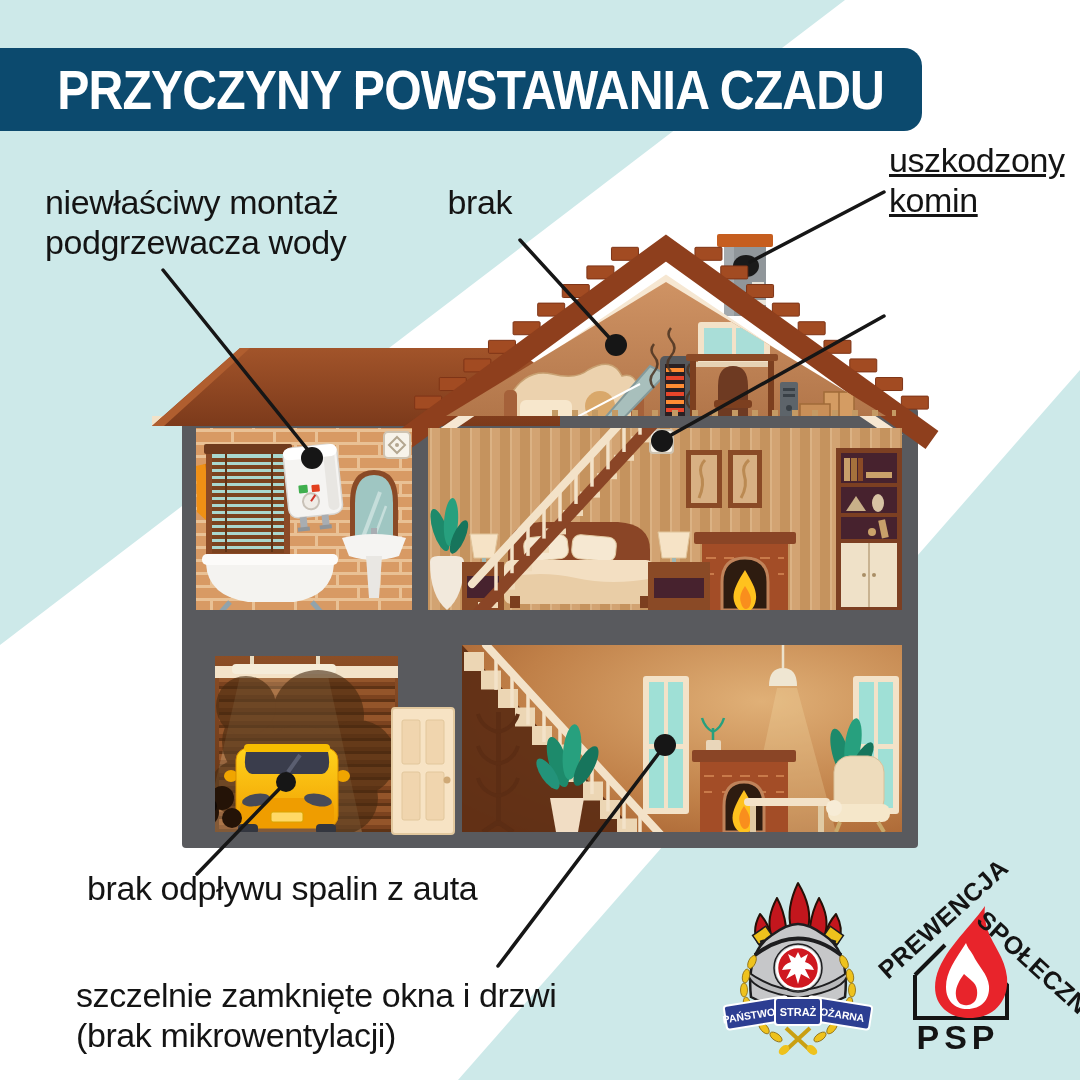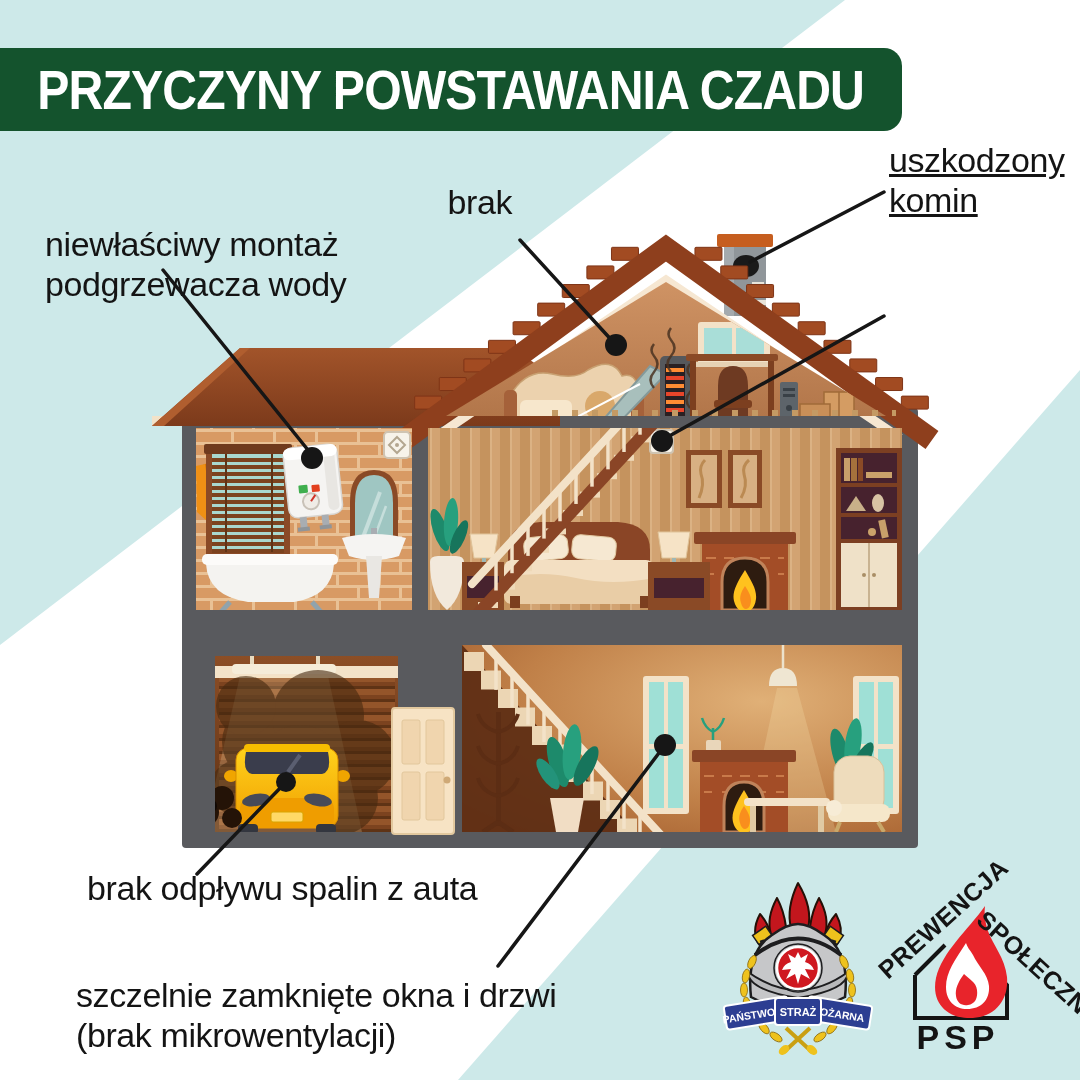--- a/index.html
+++ b/index.html
@@ -1,22 +1,22 @@
 <!DOCTYPE html>
 <html><head>
 <meta charset="utf-8">
 <style>
   html,body{margin:0;padding:0;background:#fff;}
   #canvas{position:relative;width:1080px;height:1080px;overflow:hidden;background:#ffffff;
           font-family:"Liberation Sans",sans-serif;}
   .bg{position:absolute;inset:0;background:#cde9e9;}
   #bg-top{clip-path:polygon(0px 0px,845px 0px,0px 645px);}
   #bg-bottom{clip-path:polygon(1080px 370px,1080px 1080px,458px 1080px);}
-  #banner{position:absolute;left:0;top:48px;width:902px;height:83px;background:#14532d;
-          border-radius:0 18px 18px 0;display:flex;align-items:center;justify-content:center;}
+  #banner{position:absolute;left:0;top:48px;width:902px;height:83px;background:#0c4a6e;
+          border-radius:0 18px 18px 0;display:flex;align-items:center;justify-content:center;padding-left:20px;}
   #banner span{color:#ffffff;font-weight:700;font-size:56px;letter-spacing:-1px;white-space:nowrap;
           transform:scaleX(0.86);transform-origin:center;}
   .label{position:absolute;color:#141414;font-size:34px;line-height:40px;letter-spacing:-0.4px;}
   .label span{display:block;}
   #label-vent{text-align:right;}
   #art{position:absolute;left:0;top:0;}
   svg text.ribbon{font-family:"Liberation Sans",sans-serif;font-weight:700;fill:#ffffff;}
   svg text.logo-word{font-family:"Liberation Sans",sans-serif;font-weight:700;fill:#141414;}
 </style>
 </head>
@@ -568,21 +568,21 @@
     <path d="M985,906 C968,930 942,952 936,978 C931,1002 946,1017 967,1018 C993,1019 1009,1002 1007,977 C1005,958 993,945 988,931 C985,922 984,914 985,906 Z" fill="#e8242b"></path>
     <path d="M966,943 C955,960 946,972 946,987 C946,1001 955,1009 967,1009 C981,1009 990,1000 989,986 C988,974 978,966 973,955 C970,950 967,947 966,943 Z" fill="#ffffff"></path>
     <path d="M964,974 C958,982 955,989 956,996 C957,1003 962,1006 968,1005 C975,1004 978,998 977,990 C976,982 969,979 964,974 Z" fill="#e8242b"></path>
   </g>
   <text class="logo-word" font-size="25" letter-spacing="0.5" transform="translate(888 980) rotate(-42)">PREWENCJA</text>
   <text class="logo-word" font-size="25" letter-spacing="0.5" transform="translate(975 922) rotate(42)">SPOŁECZNA</text>
   <text class="logo-word" x="958" y="1049" font-size="34" letter-spacing="5" text-anchor="middle">PSP</text>
 </g>
 </svg>
 
-<div class="label" style="left:45px;top:182px;margin-top:42px;">
+<div class="label" style="left:45px;top:182px;">
   <span>niewłaściwy montaż</span>
   <span>podgrzewacza wody</span>
 </div>
 <div class="label" id="label-vent" style="right:568px;top:182px;">
   <span>brak</span>
 </div>
 <div class="label" style="left:889px;top:140px;text-decoration:underline;">
   <span>uszkodzony</span>
   <span>komin</span>
 </div>

